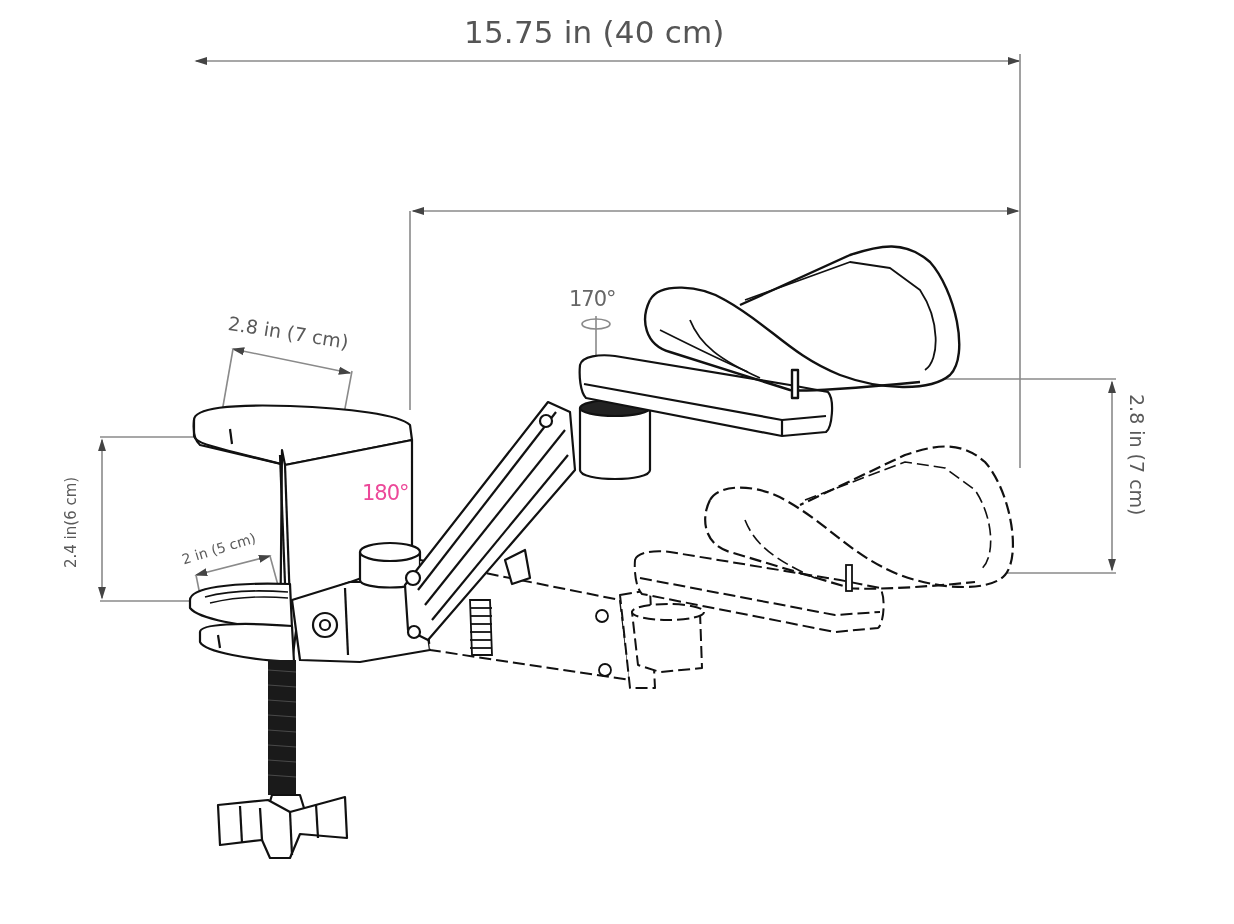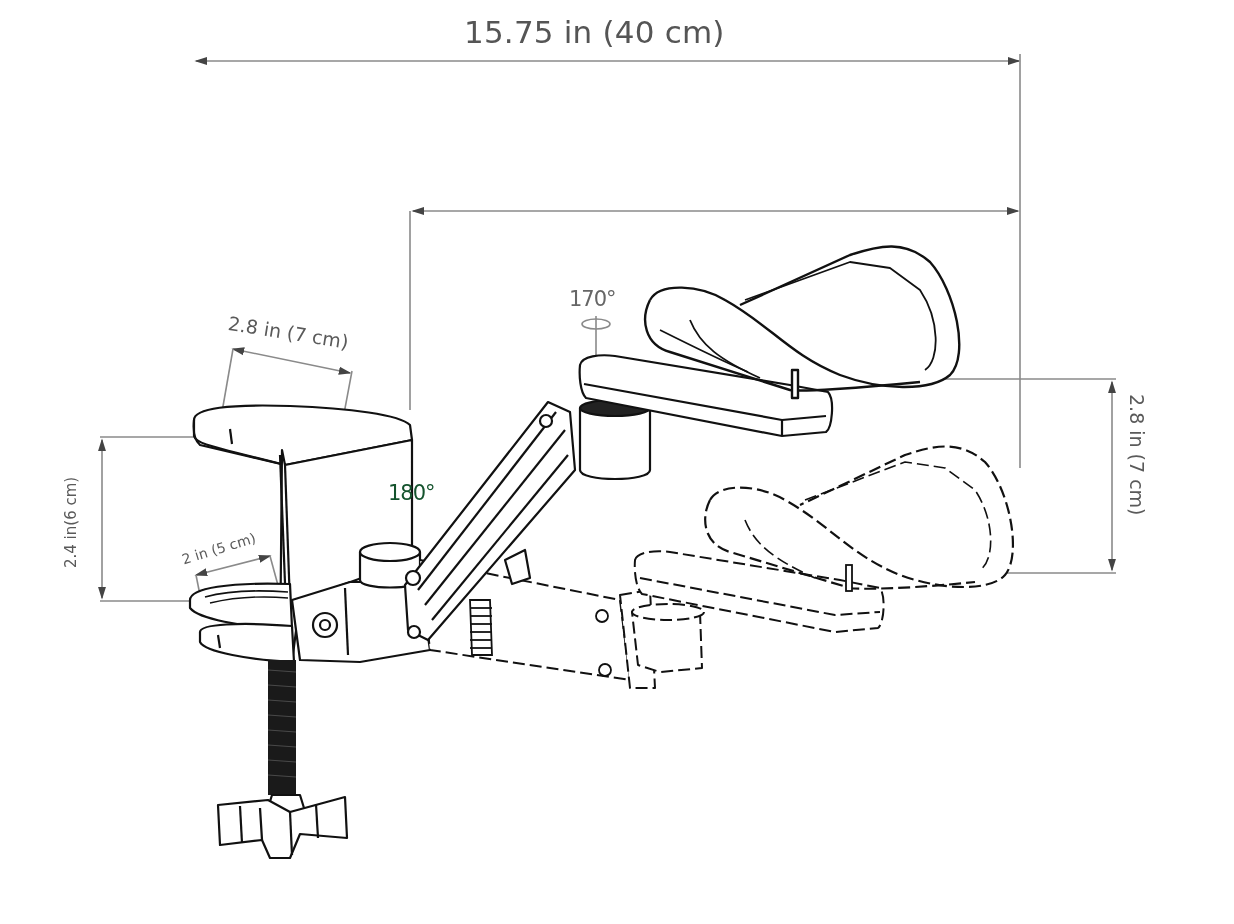--- a/index.html
+++ b/index.html
@@ -6,21 +6,21 @@
     body { width: 1234px; height: 924px; position: relative; overflow: hidden; font-family: "DejaVu Sans", sans-serif; }
     .stage { position: absolute; left: 0; top: 0; width: 1234px; height: 924px; }
     svg.drawing { position: absolute; left: 0; top: 0; }
     .dim-label { position: absolute; color: #5a5a5a; white-space: nowrap; font-family: "DejaVu Sans", sans-serif; }
     .lbl-overall { left: 464px; top: 14px; font-size: 31px; color: #555; letter-spacing: 0.2px; }
     .lbl-clamp-width { left: 230px; top: 312px; font-size: 19px; transform: rotate(9deg); transform-origin: left top; }
     .lbl-clamp-open { left: 62px; top: 568px; font-size: 15px; transform: rotate(-90deg); transform-origin: left top; }
     .lbl-clamp-depth { left: 180px; top: 552px; font-size: 14px; transform: rotate(-17deg); transform-origin: left top; }
     .lbl-height { left: 1148px; top: 394px; font-size: 19px; transform: rotate(90deg); transform-origin: left top; }
     .lbl-rot360 { left: 569px; top: 287px; font-size: 21px; color: #666; letter-spacing: -1px; }
-    .lbl-rot180 { left: 388px; top: 481px; font-size: 21px; color: #14532d; letter-spacing: -1px; }
+    .lbl-rot180 { left: 362px; top: 481px; font-size: 21px; color: #ec4899; letter-spacing: -1px; }
   </style>
 </head>
 <body>
 
 <div class="stage">
 
   <svg class="drawing" width="1234" height="924" viewBox="0 0 1234 924">
     <defs>
       <marker id="arr" markerWidth="8" markerHeight="8" refX="7" refY="4" orient="auto-start-reverse">
         <path d="M0,1.5 L8,4 L0,6.5 Z" fill="#444"></path>

